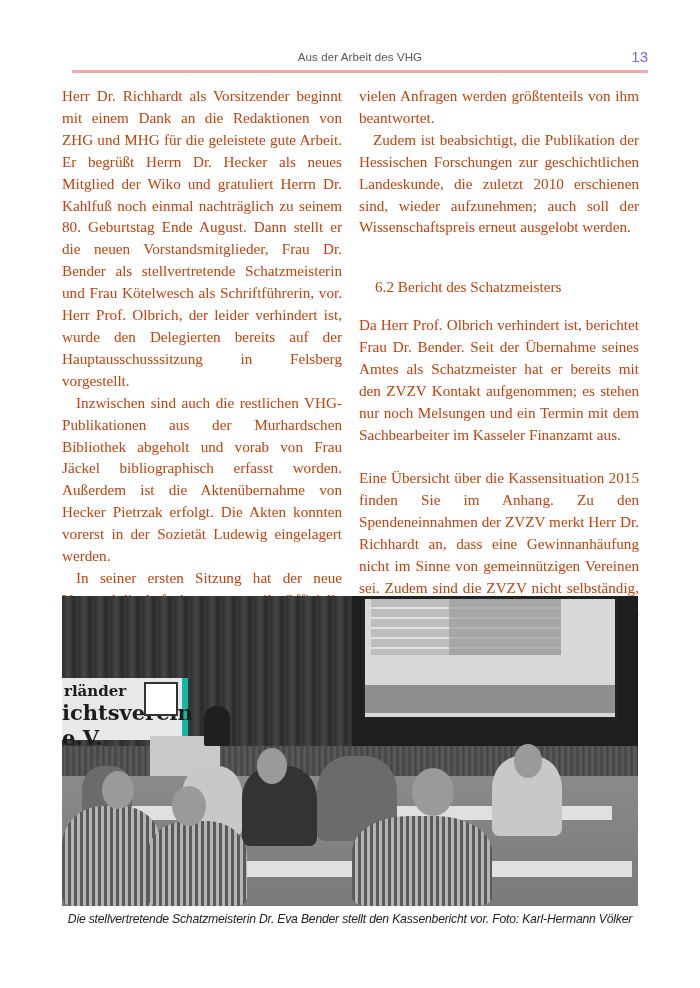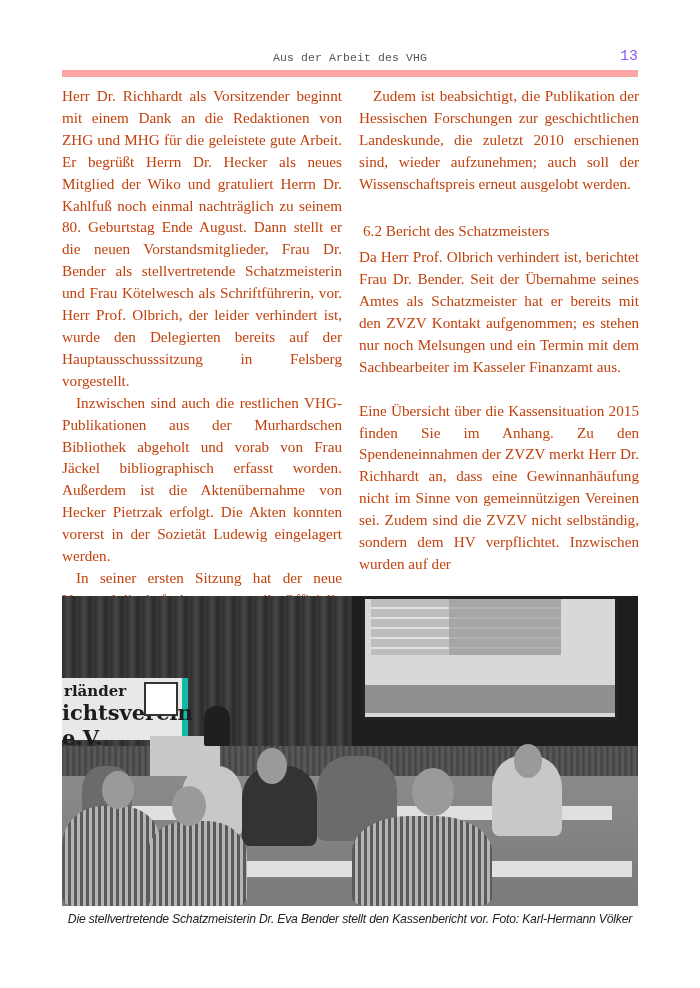--- a/index.html
+++ b/index.html
@@ -1,39 +1,39 @@
 <!DOCTYPE html>
 <html><head>
   <meta charset="utf-8">
   <style>
     html, body { margin: 0; padding: 0; background: #ffffff; }
     body { width: 700px; height: 988px; position: relative; overflow: hidden; color: #2a2a2a; }
     .running-head {
-      position: absolute; left: 62px; top: 48px; width: 576px; height: 22px;
-      border-bottom: 7px solid #fca5a5;
-      font-family: Liberation Mono, monospace;
+      position: absolute; left: 72px; top: 48px; width: 576px; height: 22px;
+      border-bottom: 3px solid #fca5a5;
+      font-family: Liberation Sans, sans-serif;
     }
     .running-head .title {
       position: absolute; left: 0; right: 0; top: 3px; text-align: center;
       font-size: 11.5px; color: #555; letter-spacing: 0.1px;
     }
     .running-head .page-num {
       position: absolute; right: 0; top: 0px; font-size: 15px; color: #8b5cf6;
     }
     .column {
       position: absolute; top: 85px; width: 280px;
       font-family: Liberation Serif, serif; font-size: 15.2px; line-height: 21.9px;
       text-align: justify; color: #c2410c;
     }
     .col-left { left: 62px; }
     .col-right { left: 359px; }
     .column p { margin: 0; }
     .column p.indent { text-indent: 14px; }
     .column h3 {
-      margin: 4px; font-weight: normal; font-size: 15.2px; line-height: 21.9px; text-align: left;
+      margin: 16px; font-weight: normal; font-size: 15.2px; line-height: 21.9px; text-align: left;
     }
     .gap { height: 21.9px; }
     .photo {
       position: absolute; left: 62px; top: 596px; width: 576px; height: 310px;
       overflow: hidden; background: #3a3a3a;
     }
     .photo .curtain {
       position: absolute; left: 0; top: 0; width: 290px; height: 150px;
       background: repeating-linear-gradient(90deg, #2e2e2e 0px, #474747 6px, #2a2a2a 12px, #3d3d3d 16px);
     }
@@ -108,20 +108,21 @@
   <span class="page-num">13</span>
 </div>
 
 <div class="column col-left">
   <p>Herr Dr. Richhardt als Vorsitzender beginnt mit einem Dank an die Redaktionen von ZHG und MHG für die geleistete gute Arbeit. Er begrüßt Herrn Dr. Hecker als neues Mitglied der Wiko und gratuliert Herrn Dr. Kahlfuß noch einmal nachträglich zu seinem 80. Geburtstag Ende August. Dann stellt er die neuen Vorstandsmitglieder, Frau Dr. Bender als stellvertretende Schatzmeisterin und Frau Kötelwesch als Schriftführerin, vor. Herr Prof. Olbrich, der leider verhindert ist, wurde den Delegierten bereits auf der Hauptausschusssitzung in Felsberg vorgestellt.</p>
   <p class="indent">Inzwischen sind auch die restlichen VHG-Publikationen aus der Murhardschen Bibliothek abgeholt und vorab von Frau Jäckel bibliographisch erfasst worden. Außerdem ist die Aktenübernahme von Hecker Pietrzak erfolgt. Die Akten konnten vorerst in der Sozietät Ludewig eingelagert werden.</p>
   <p class="indent">In seiner ersten Sitzung hat der neue Vorstand die Aufgaben neu verteilt. Offizielle Termine werden im Wesentlichen vom Vorstandsvorsitzenden wahrgenommen; auch die</p>
 </div>
 
 <div class="column col-right">
+  <p>vielen Anfragen werden größtenteils von ihm beantwortet.</p>
   <p class="indent">Zudem ist beabsichtigt, die Publikation der Hessischen Forschungen zur geschichtlichen Landeskunde, die zuletzt 2010 erschienen sind, wieder aufzunehmen; auch soll der Wissenschaftspreis erneut ausgelobt werden.</p>
   <div class="gap"></div>
   <h3>6.2 Bericht des Schatzmeisters</h3>
   <p>Da Herr Prof. Olbrich verhindert ist, berichtet Frau Dr. Bender. Seit der Übernahme seines Amtes als Schatzmeister hat er bereits mit den ZVZV Kontakt aufgenommen; es stehen nur noch Melsungen und ein Termin mit dem Sachbearbeiter im Kasseler Finanzamt aus.</p>
   <div class="gap"></div>
   <p>Eine Übersicht über die Kassensituation 2015 finden Sie im Anhang. Zu den Spendeneinnahmen der ZVZV merkt Herr Dr. Richhardt an, dass eine Gewinnanhäufung nicht im Sinne von gemeinnützigen Vereinen sei. Zudem sind die ZVZV nicht selbständig, sondern dem HV verpflichtet. Inzwischen wurden auf der</p>
 </div>
 
 <div class="photo">
   <div class="curtain"></div>

